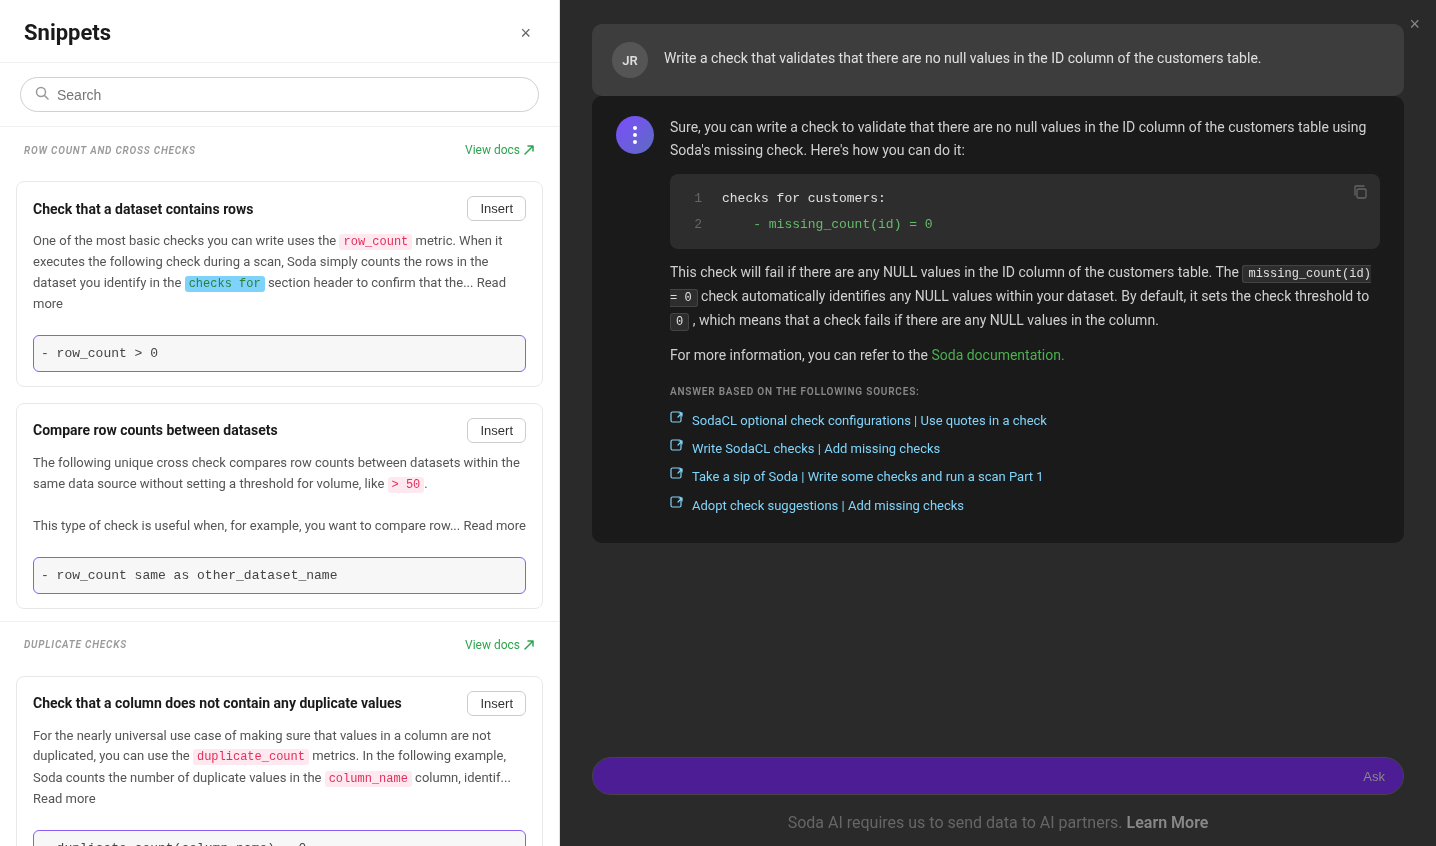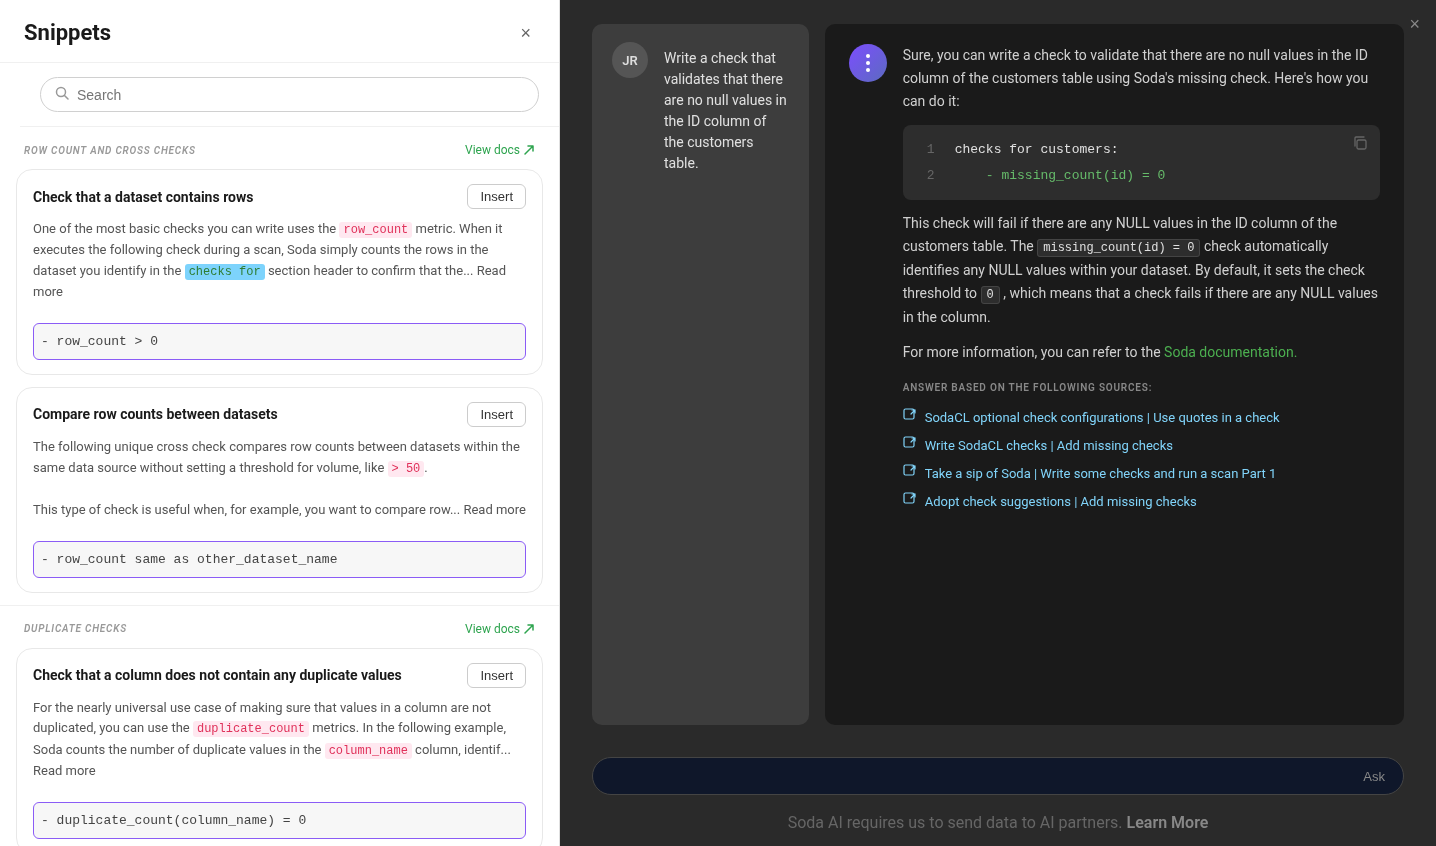--- a/index.html
+++ b/index.html
@@ -44,21 +44,20 @@
       cursor: pointer;
       font-size: 18px;
       color: #666;
       padding: 4px;
       line-height: 1;
     }
 
     .search-container {
       padding: 14px 20px;
       border-bottom: 1px solid #f0f0f0;
-      margin-left: 20px;
     }
 
     .search-input-wrapper {
       display: flex;
       align-items: center;
       border: 1px solid #d0d0d0;
       border-radius: 20px;
       padding: 8px 14px;
       gap: 8px;
       background: #fff;
@@ -103,23 +102,23 @@
     .view-docs-link {
       font-size: 12px;
       color: #2ea44f;
       text-decoration: none;
       display: flex;
       align-items: center;
       gap: 3px;
     }
 
     .snippet-card {
-      margin: 4px 16px 12px;
+      margin: 16px 16px 12px;
       border: 1px solid #e8e8e8;
-      border-radius: 16px;
+      border-radius: 8px;
       overflow: hidden;
       background: #fff;
     }
 
     .snippet-card-header {
       display: flex;
       justify-content: space-between;
       align-items: center;
       padding: 14px 16px 10px;
     }
@@ -203,22 +202,21 @@
       color: #888;
       font-size: 18px;
       z-index: 10;
     }
 
     .ai-chat-content {
       flex: 1;
       overflow-y: auto;
       padding: 24px 32px 20px;
       display: flex;
-      flex-direction: row;
-      gap: 16px;
+      flex-direction: column;
     }
 
     
     .user-message {
       background: #3d3d3d;
       border-radius: 10px;
       padding: 18px 20px;
       display: flex;
       align-items: flex-start;
       gap: 16px;
@@ -360,21 +358,21 @@
       color: #81d4fa;
     }
 
     
     .ai-input-area {
       padding: 12px 32px;
       background: #2a2a2a;
     }
 
     .ai-input-wrapper {
-      background: #0f172a;
+      background: #4c1d95;
       border: 1px solid #444;
       border-radius: 24px;
       display: flex;
       align-items: center;
       padding: 10px 18px;
     }
 
     .ai-input {
       flex: 1;
       background: transparent;

